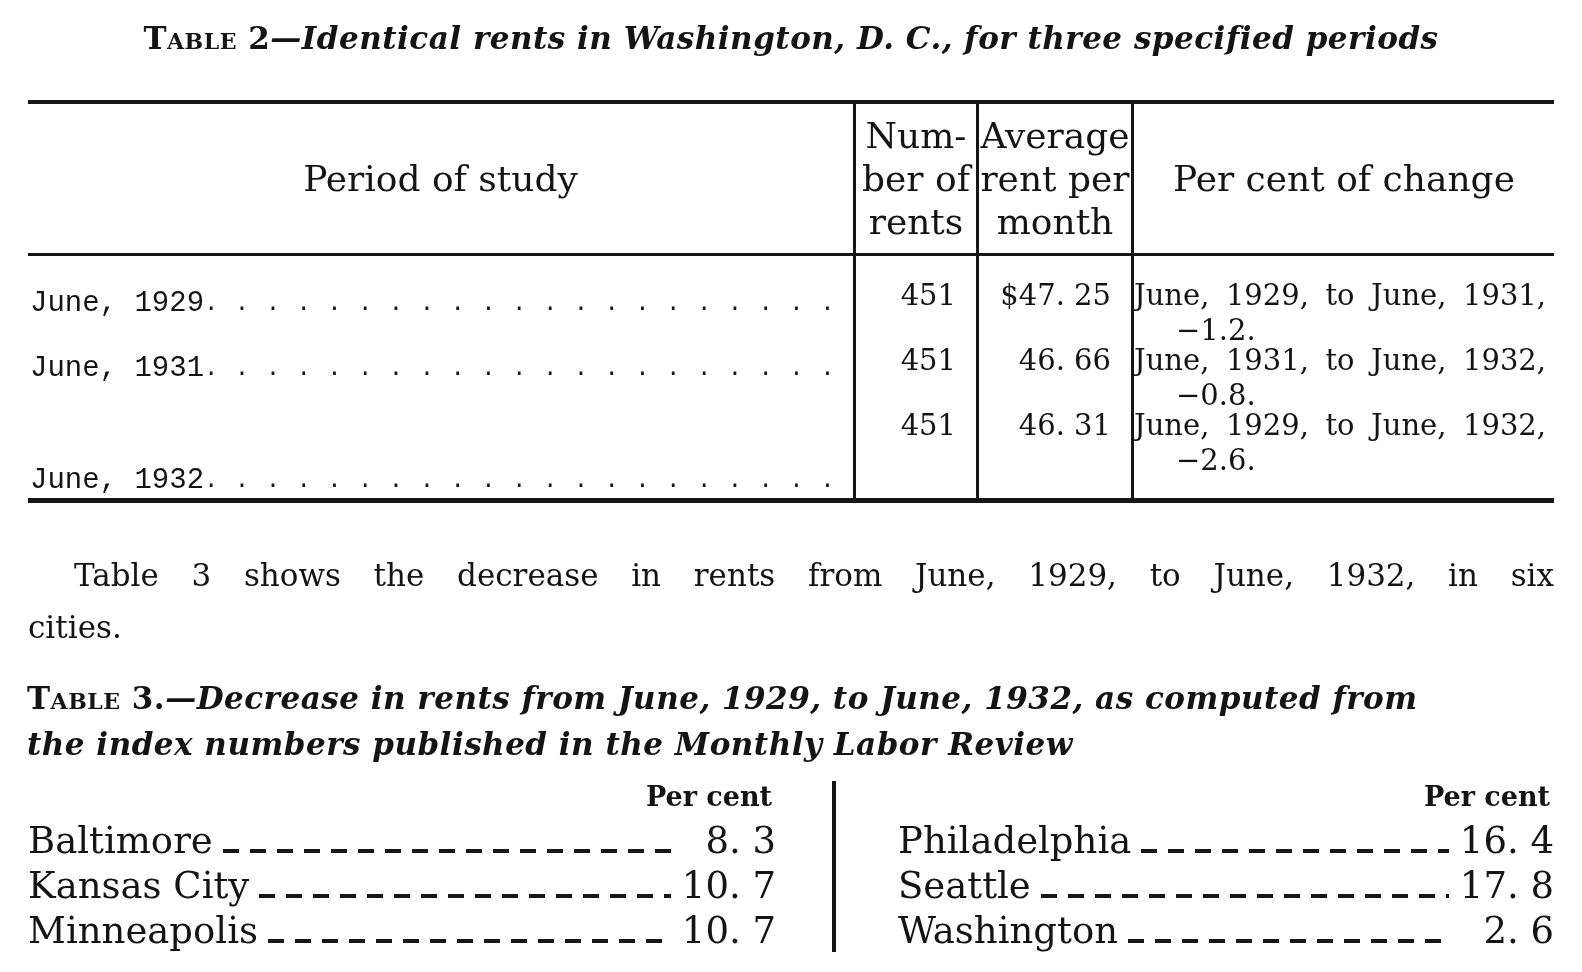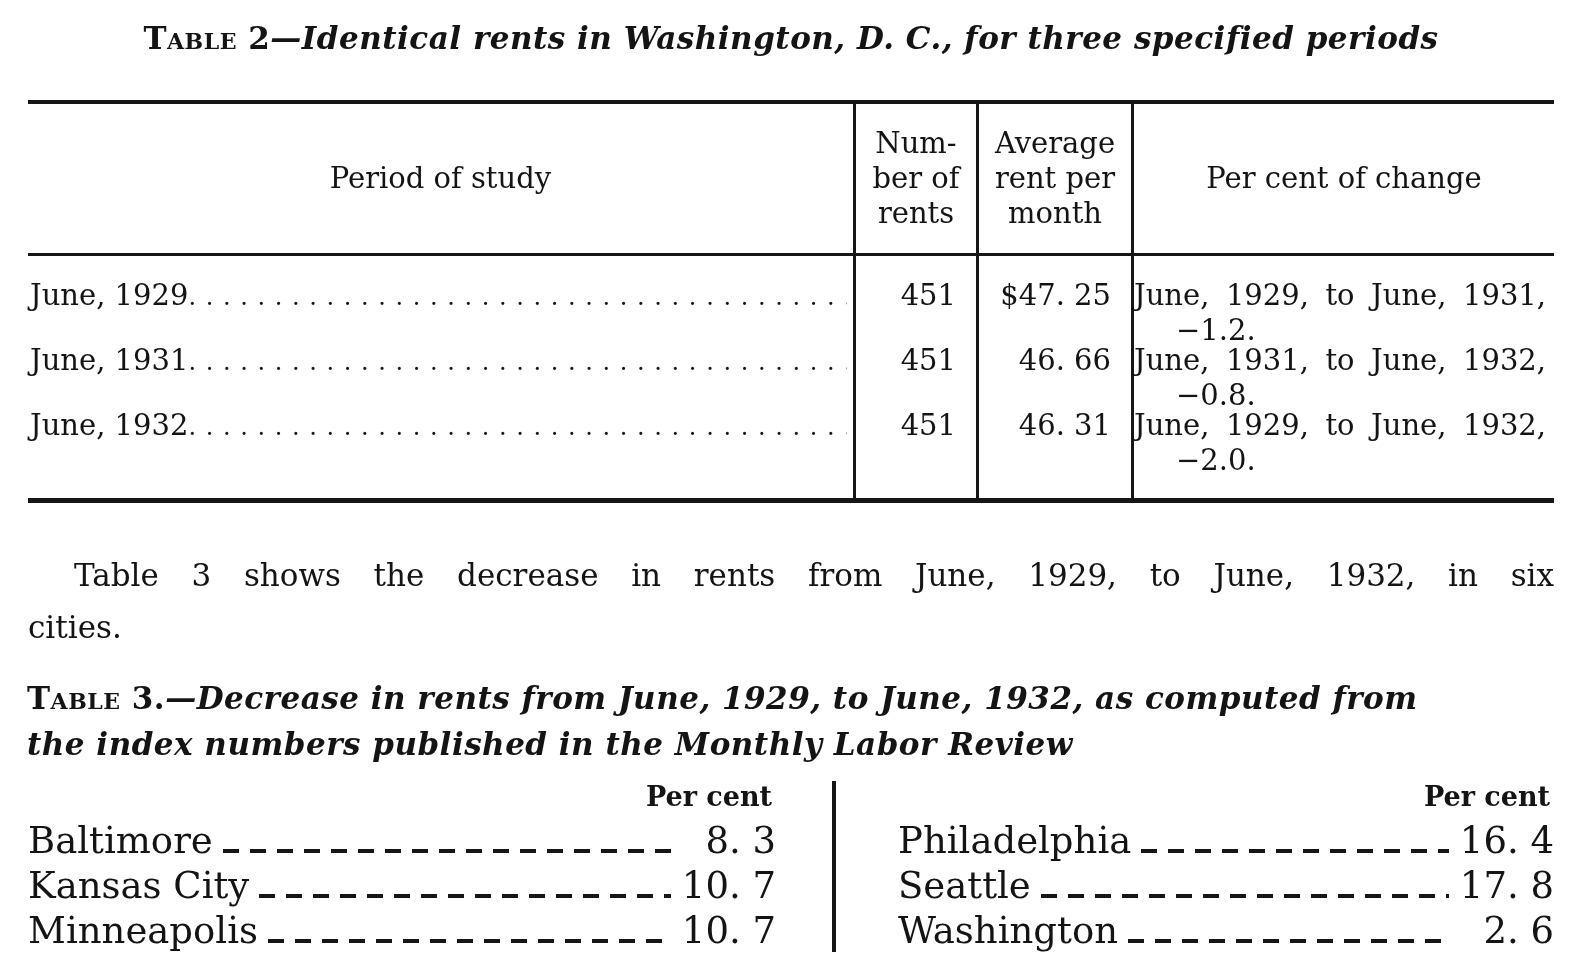--- a/index.html
+++ b/index.html
@@ -24,33 +24,33 @@
 
   
   .table2 {
     margin:44px 28px 0 28px;
     border-top:4px solid #161616;
     border-bottom:5px solid #161616;
   }
   .t2-header { display:flex; height:152px; border-bottom:3px solid #161616; }
   .t2-header .cell {
     display:flex; align-items:center; justify-content:center;
-    text-align:center; font-size:29px; line-height:1.2;
+    text-align:center; font-size:36px; line-height:1.2;
     white-space:pre-line;
   }
   .t2-body-row { display:flex; }
   .row-h1 { height:65px; }
   .row-h2 { height:65px; }
   .row-h3 { height:112px; }
   .col-period { width:825px; }
   .col-number { width:123px; border-left:3px solid #161616; }
   .col-avg    { width:155px; border-left:3px solid #161616; }
   .col-change { flex:1;      border-left:3px solid #161616; }
   .t2-body-row .cell { padding-top:22px; font-size:29px; line-height:35px; }
-  .cell-period { display:flex; align-items:flex-start; padding-left:2px; padding-right:6px; }
+  .cell-period { display:flex; align-items:flex-end; padding-left:2px; padding-right:6px;font-family:Liberation Mono, monospace; }
   .cell-period .pname { white-space:nowrap; }
   .leader-dots { flex:1; overflow:hidden; white-space:nowrap; }
   .leader-dots::after {
     content:". . . . . . . . . . . . . . . . . . . . . . . . . . . . . . . . . . . . . . . . . . . . . . . . . . . . . . . . . . . . . . . . . . . . . . . .";
     font-size:24px; letter-spacing:1px; color:#161616;
   }
   .cell-number, .cell-avg { text-align:right; padding-right:20px; }
   .cell-change { padding-right:8px; }
   .chg-l1 { text-align:justify; text-align-last:justify; }
   .chg-l2 { padding-left:42px; }
@@ -134,21 +134,21 @@
 
     <div class="t2-body-row row-h3">
       <div class="cell col-period cell-period">
           <span class="pname">June, 1932</span>
           <span class="leader-dots"></span>
         </div>
       <div class="cell col-number cell-number">451</div>
       <div class="cell col-avg cell-avg">46. 31</div>
       <div class="cell col-change cell-change">
         <div class="chg-l1">June, 1929, to June, 1932,</div>
-        <div class="chg-l2">−2.0.</div>
+        <div class="chg-l2">−2.6.</div>
       </div>
     </div>
   </div>
 
   <div class="para">
     <div class="l1">Table 3 shows the decrease in rents from June, 1929, to June, 1932, in six</div>
     <div class="l2">cities.</div>
   </div>
 
   <div class="t3-title">

